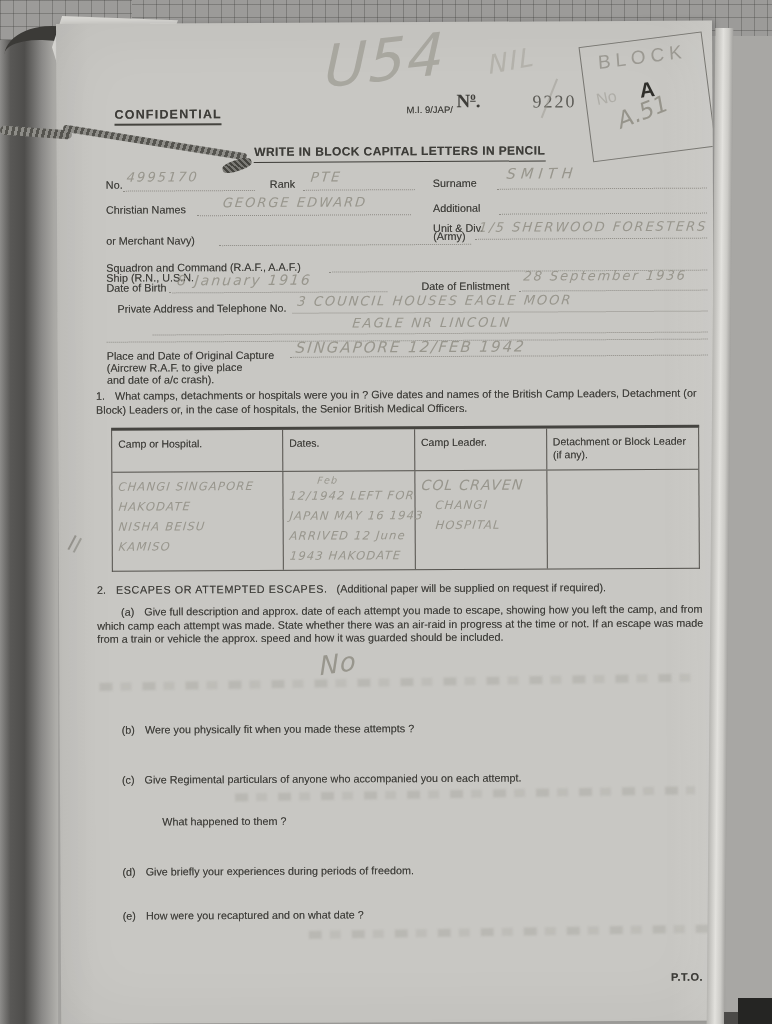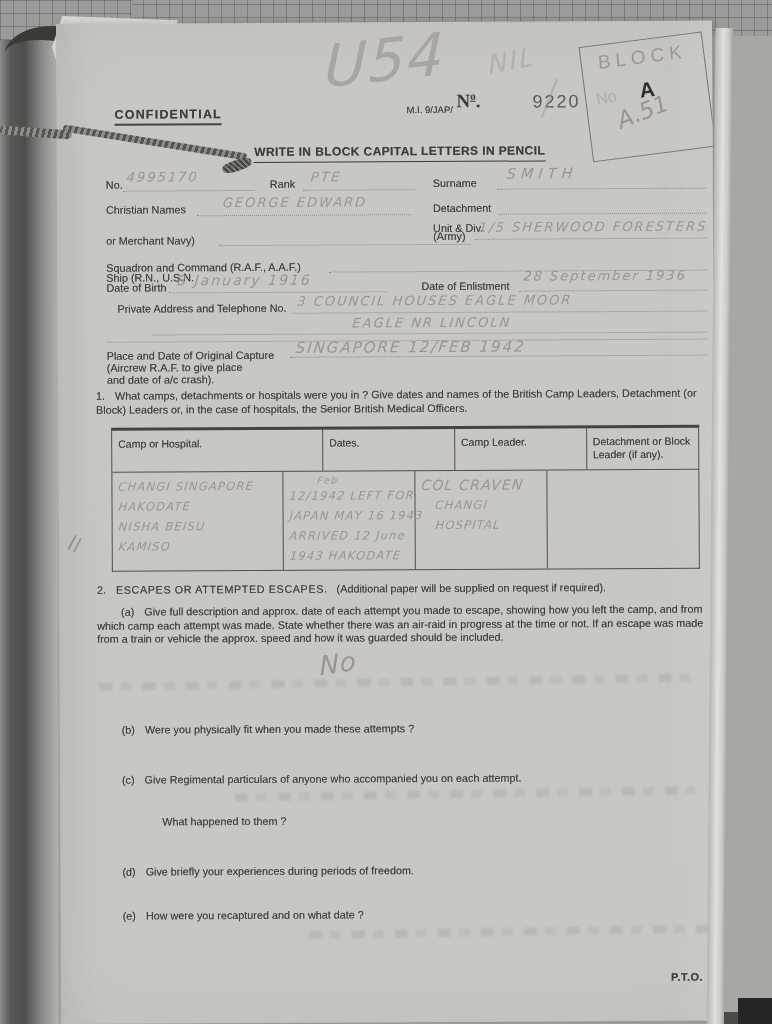--- a/index.html
+++ b/index.html
@@ -60,39 +60,39 @@
   .print{font-family:"Liberation Sans",sans-serif;color:#3d3c38;font-size:10.8px;
     text-shadow:0 0 .4px rgba(60,60,55,.55);white-space:nowrap;}
   .para{white-space:normal;line-height:13.5px;}
   .caps{letter-spacing:.6px;}
   .hw{font-family:"DejaVu Sans",sans-serif;font-style:italic;color:#98968d;
     letter-spacing:2px;white-space:nowrap;transform:skewX(-6deg);}
   .rule{position:absolute;height:0;border-bottom:1.2px dotted #8e8c86;}
   .conf{font-weight:bold;font-size:12.5px;letter-spacing:1.2px;border-bottom:2px solid #45443f;padding-bottom:2px;}
   .big-no{font-family:"Liberation Serif",serif;font-weight:bold;font-size:19px;color:#3e3d39;}
   .big-no sup{font-size:11px;text-decoration:underline;}
-  .serial{font-family:Liberation Sans, sans-serif;font-size:18px;color:#5d5c57;letter-spacing:2px;}
+  .serial{font-family:Liberation Serif, serif;font-size:18px;color:#5d5c57;letter-spacing:2px;}
   .title{font-weight:bold;font-size:12px;letter-spacing:.4px;text-align:center;
     border-bottom:1.6px solid #3c3b37;padding-bottom:3px;}
   .hw-big{font-size:58px;color:#a3a199;opacity:.85;transform:rotate(-6deg) skewX(-8deg);}
   .hw-nil{font-size:26px;color:#abA9a1;opacity:.7;transform:rotate(-10deg) skewX(-6deg);}
   .pencil-tail{position:absolute;width:2px;height:42px;background:rgba(150,148,140,.45);transform:rotate(22deg);}
   
   .stamp{border:1.7px solid rgba(88,86,80,.72);transform:rotate(-7deg);}
   .stamp-word{position:absolute;left:0;right:0;top:6px;text-align:center;font-size:19px;
     letter-spacing:5px;color:rgba(140,138,129,.75);font-weight:300;transform:skewX(-3deg);}
   .stamp-no{position:absolute;left:10px;top:44px;font-size:16px;color:rgba(150,148,139,.5);transform:rotate(-4deg);}
   .stamp-letter{position:absolute;left:54px;top:38px;font-size:21px;font-weight:bold;color:#2f2e2a;}
   .stamp-hw{position:absolute;left:28px;top:58px;font-size:23px;color:#96948b;
     font-family:"DejaVu Sans",sans-serif;font-style:italic;transform:rotate(-14deg);}
   
   .camps-table{left:53px;top:404px;width:586px;border:1.3px solid #514f4a;border-top:3px solid #454440;}
   .thead{display:grid;grid-template-columns:29% 22.5% 22.5% 26%;border-bottom:1.2px solid #514f4a;}
   .th{padding:7px 6px 9px;font-size:10.5px;line-height:12.5px;white-space:normal;}
-  .th + .th{border-left:1.2px solid #514f4a;margin-left:40px;}
+  .th + .th{border-left:1.2px solid #514f4a;}
   .tbody{display:grid;grid-template-columns:29% 22.5% 22.5% 26%;min-height:94px;}
   .td{padding:4px 2px 4px 6px;}
   .td + .td{border-left:1.2px solid #514f4a;}
   .td .hw{display:block;font-size:11.5px;letter-spacing:1.2px;line-height:20px;}
   .td .hw.small{font-size:9.5px;line-height:10px;margin-left:28px;}
   .td .hw.big{font-size:14px;}
   .item-key{margin-right:10px;}
   .bleed{position:absolute;height:8px;opacity:.5;filter:blur(1px);transform:rotate(-.6deg);
     background:repeating-linear-gradient(90deg,rgba(125,123,114,.38) 0 13px,transparent 13px 21px,
       rgba(125,123,114,.26) 21px 32px,transparent 32px 43px);}
@@ -137,21 +137,21 @@
   <span class="abs print" style="left:213px;top:155px;">Rank</span>
   <span class="abs hw" style="left:254px;top:146px;font-size:13.5px;">PTE</span>
   <div class="rule" style="left:246px;top:167px;width:112px;"></div>
   <span class="abs print" style="left:376px;top:155px;">Surname</span>
   <span class="abs hw" style="left:450px;top:144px;font-size:14.5px;letter-spacing:5px;">SMITH</span>
   <div class="rule" style="left:440px;top:167px;width:210px;"></div>
 
   <span class="abs print" style="left:49px;top:180px;">Christian Names</span>
   <span class="abs hw" style="left:166px;top:172px;font-size:13px;">GEORGE EDWARD</span>
   <div class="rule" style="left:140px;top:192px;width:214px;"></div>
-  <span class="abs print" style="left:376px;top:180px;">Detachment</span>
+  <span class="abs print" style="left:376px;top:180px;">Additional</span>
   <div class="rule" style="left:442px;top:192px;width:208px;"></div>
 
   <span class="abs print" style="left:49px;top:200px;margin-top:48px;">Ship (R.N., U.S.N.</span>
   <span class="abs print" style="left:49px;top:211px;">or Merchant Navy)</span>
   <div class="rule" style="left:162px;top:222px;width:252px;"></div>
   <span class="abs print" style="left:376px;top:200px;">Unit &amp; Div.</span>
   <span class="abs print" style="left:376px;top:208px;text-align:center;">(Army)</span>
   <span class="abs hw" style="left:422px;top:198px;font-size:13px;">1/5 SHERWOOD FORESTERS</span>
   <div class="rule" style="left:418px;top:217px;width:232px;"></div>
 

